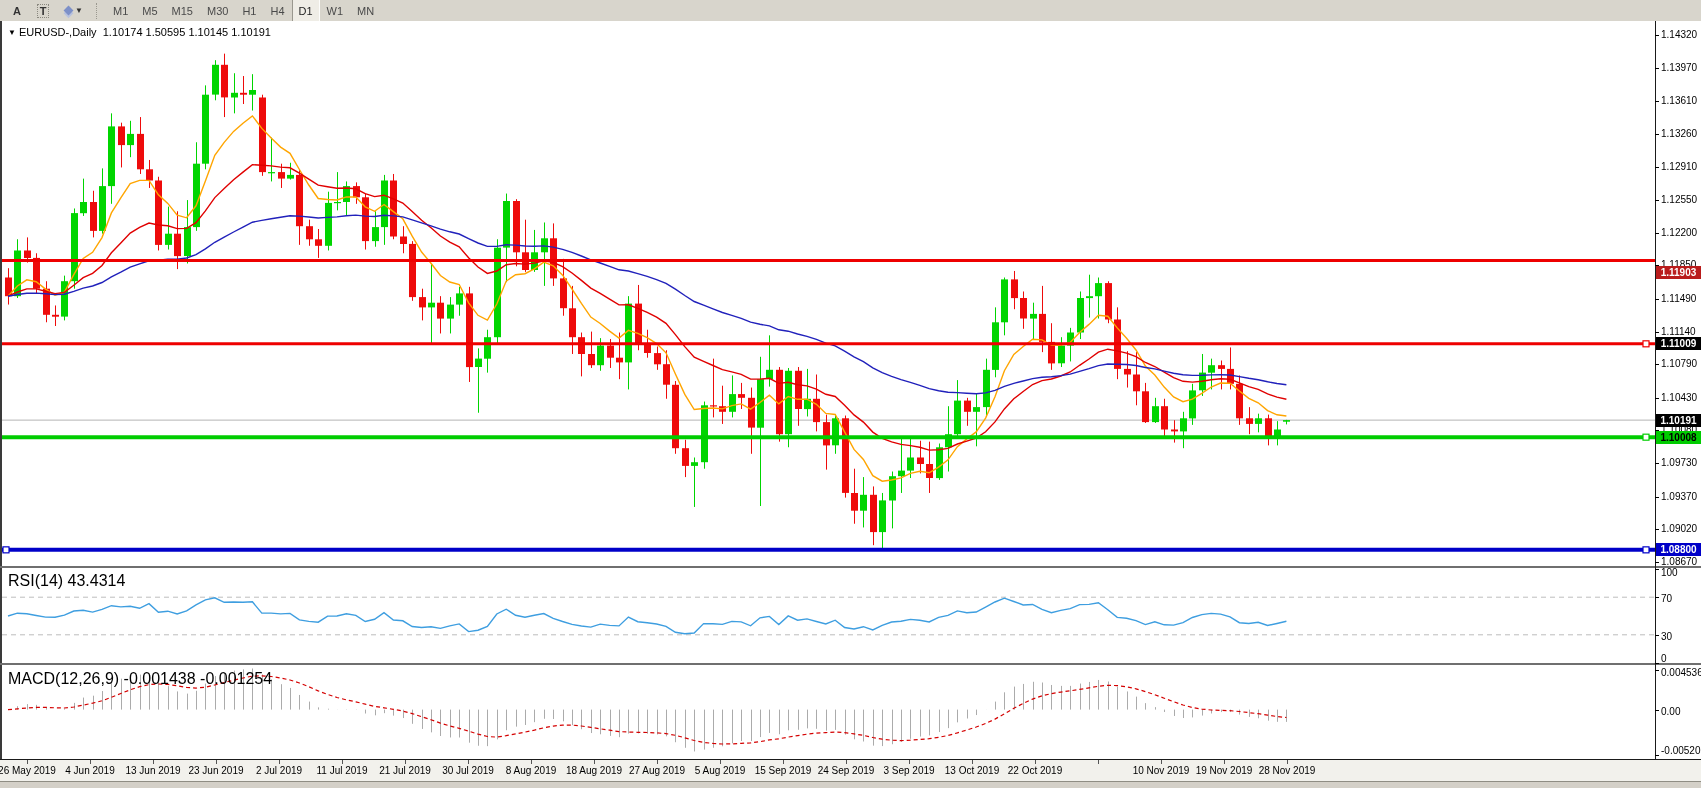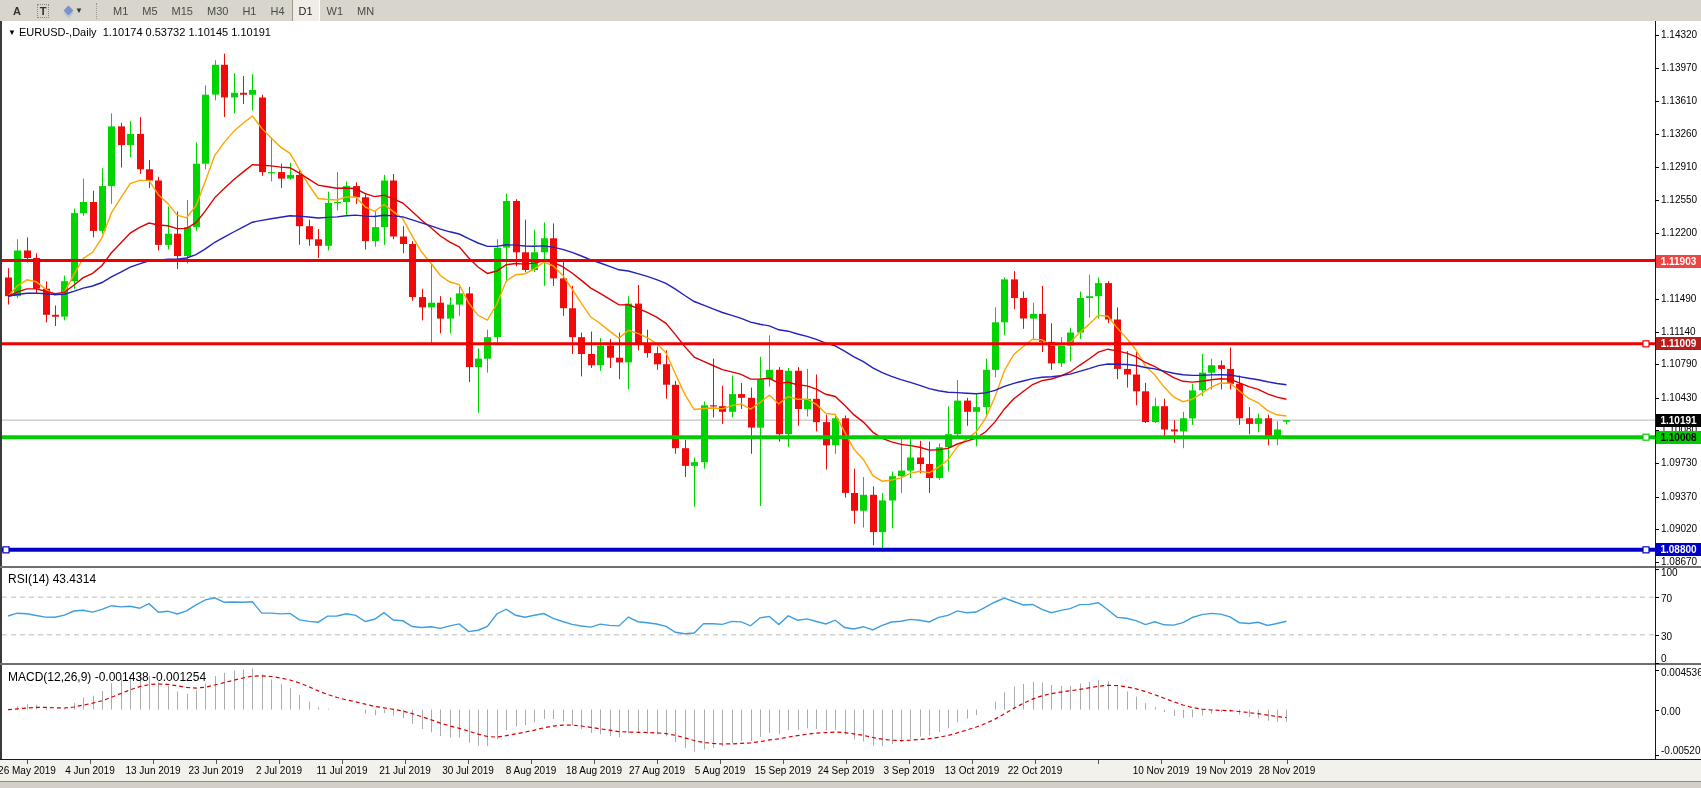--- a/index.html
+++ b/index.html
@@ -19,21 +19,21 @@
   .leftedge{position:absolute;left:0;top:0;width:2px;height:760px;background:#3a3a3a;}
   .sep{position:absolute;left:0;width:1701px;height:2px;background:#6f6f6f;}
   #axisline{position:absolute;left:1655px;top:0;width:1px;height:760px;background:#1a1a1a;}
   #timeline{position:absolute;left:0;top:738px;width:1701px;height:22px;background:#F2F1EC;border-top:1px solid #1a1a1a;}
   #bottomstrip{position:absolute;left:0;top:760px;width:1701px;height:7px;background:#D4D0C8;border-top:1px solid #8f8d84;}
   svg#cv{position:absolute;left:0;top:0;pointer-events:none;}
   .plotzone{position:absolute;background:transparent;}
   
   #title{position:absolute;left:8px;top:5px;font-size:11px;color:#000;white-space:pre;}
   #title .tri{font-size:8px;vertical-align:1px;}
-  .paneltag{position:absolute;left:8px;font-size:12px;color:#000;}
+  .paneltag{position:absolute;left:8px;font-size:16px;color:#000;}
   .atick{position:absolute;left:1661px;width:44px;font-size:10px;color:#000;}
   .amark{position:absolute;left:1655px;width:4px;height:1px;background:#000;}
   .badge{position:absolute;left:1656px;width:45px;height:13px;font-size:10px;font-weight:bold;text-align:center;line-height:13px;}
   .dlabel{position:absolute;top:744px;font-size:10px;color:#000;transform:translateX(-50%);white-space:nowrap;}
   .dmark{position:absolute;top:739px;width:1px;height:4px;background:#555;}
 </style>
 </head>
 <body>
 
 <div id="app">
@@ -500,21 +500,21 @@
         <polyline points="8.0,688.6 17.4,687.9 26.8,687.0 36.2,686.3 45.6,686.4 55.0,686.8 64.4,687.0 73.8,686.0 83.2,684.1 92.6,682.2 102.0,679.8 111.4,676.3 120.8,672.5 130.2,668.8 139.6,665.7 149.0,663.6 158.4,663.0 167.8,663.4 177.2,664.8 186.6,666.4 196.0,667.1 205.4,666.2 214.8,664.0 224.2,661.6 233.6,659.2 243.0,657.0 252.4,655.1 261.8,654.8 271.2,655.5 280.6,657.0 290.0,659.0 299.4,662.0 308.8,665.7 318.2,669.9 327.6,673.4 337.0,676.5 346.4,678.9 355.8,680.8 365.2,683.2 374.6,685.4 384.0,686.8 393.4,688.3 402.8,690.1 412.2,692.6 421.6,695.7 431.0,698.8 440.4,702.1 449.8,704.9 459.2,707.3 468.6,710.1 478.0,713.1 487.4,715.5 496.8,716.1 506.2,714.7 515.6,712.9 525.0,711.1 534.4,709.1 543.8,706.8 553.2,705.1 562.6,704.1 572.0,704.1 581.4,705.0 590.8,706.4 600.2,707.8 609.6,709.2 619.0,710.6 628.4,711.0 637.8,711.3 647.2,711.5 656.6,711.9 666.0,712.6 675.4,714.3 684.8,716.8 694.2,719.5 703.6,721.4 713.0,722.4 722.4,723.0 731.8,722.9 741.2,722.3 750.6,721.9 760.0,720.7 769.4,718.9 778.8,717.8 788.2,716.1 797.6,714.6 807.0,713.2 816.4,712.1 825.8,711.6 835.2,711.1 844.6,711.6 854.0,712.9 863.4,714.4 872.8,716.5 882.2,718.2 891.6,719.2 901.0,719.6 910.4,719.2 919.8,718.5 929.2,717.7 938.6,716.3 948.0,714.5 957.4,711.9 966.8,709.0 976.2,706.0 985.6,702.5 995.0,698.1 1004.4,692.8 1013.8,687.3 1023.2,682.4 1032.6,678.1 1042.0,674.8 1051.4,672.6 1060.8,671.1 1070.2,669.8 1079.6,668.4 1089.0,666.9 1098.4,665.3 1107.8,664.3 1117.2,664.6 1126.6,665.8 1136.0,667.8 1145.4,670.6 1154.8,673.7 1164.2,677.2 1173.6,680.7 1183.0,684.0 1192.4,686.5 1201.8,688.1 1211.2,689.0 1220.6,689.4 1230.0,689.7 1239.4,690.5 1248.8,691.6 1258.2,692.7 1267.6,694.1 1277.0,695.5 1286.4,696.5" fill="none" stroke="#D40000" stroke-width="1.2" stroke-dasharray="4 3"></polyline>
       </svg>
 
     <div class="leftedge"></div>
     <div class="sep" style="top:545px;"></div>
     <div class="sep" style="top:642px;"></div>
     <div id="axisline"></div>
     <div id="timeline"></div>
     <div id="bottomstrip"></div>
 
-    <div id="title"><span class="tri">▼</span> <span>EURUSD-,Daily</span>  <span>1.10174</span> <span>0.53732</span> <span>1.10145</span> <span>1.10191</span></div>
+    <div id="title"><span class="tri">▼</span> <span>EURUSD-,Daily</span>  <span>1.10174</span> <span>1.50595</span> <span>1.10145</span> <span>1.10191</span></div>
 
     <div class="paneltag" style="top:551px;">RSI(14) 43.4314</div>
     <div class="paneltag" style="top:649px;">MACD(12,26,9) -0.001438 -0.001254</div>
 
     <div id="gen">
         <div class="amark" style="top: 14px;"></div>
         <div class="atick" style="top: 8px;">1.14320</div>
         <div class="amark" style="top: 46.6445px;"></div>
         <div class="atick" style="top: 40.6445px;">1.13970</div>
         <div class="amark" style="top: 80.2217px;"></div>
@@ -596,20 +596,20 @@
         <div class="dmark" style="left: 1035px;"></div>
         <div class="dlabel" style="left: 1035px;">22 Oct 2019</div>
         <div class="dmark" style="left: 1098px;"></div>
         <div class="dlabel" style="left: 1098px; margin-top: 32px;">31 Oct 2019</div>
         <div class="dmark" style="left: 1161px;"></div>
         <div class="dlabel" style="left: 1161px;">10 Nov 2019</div>
         <div class="dmark" style="left: 1224px;"></div>
         <div class="dlabel" style="left: 1224px;">19 Nov 2019</div>
         <div class="dmark" style="left: 1287px;"></div>
         <div class="dlabel" style="left: 1287px;">28 Nov 2019</div>
-        <div class="badge" style="top: 234px; background: #ef4444; color: rgb(255, 255, 255);">1.11903</div>
-        <div class="badge" style="top: 316.317px; background: #b91c1c; color: rgb(255, 255, 255);">1.11009</div>
+        <div class="badge" style="top: 245px; background: #b91c1c; color: rgb(255, 255, 255);">1.11903</div>
+        <div class="badge" style="top: 316.317px; background: #000000; color: rgb(255, 255, 255);">1.11009</div>
         <div class="badge" style="top: 392.612px; background: rgb(0, 0, 0); color: rgb(255, 255, 255);">1.10191</div>
         <div class="badge" style="top: 409.68px; background: rgb(0, 204, 0); color: rgb(0, 0, 0);">1.10008</div>
         <div class="badge" style="top: 522.35px; background: rgb(0, 0, 200); color: rgb(255, 255, 255);">1.08800</div>
       </div>
   </div>
 </div>
 
 </body></html>

